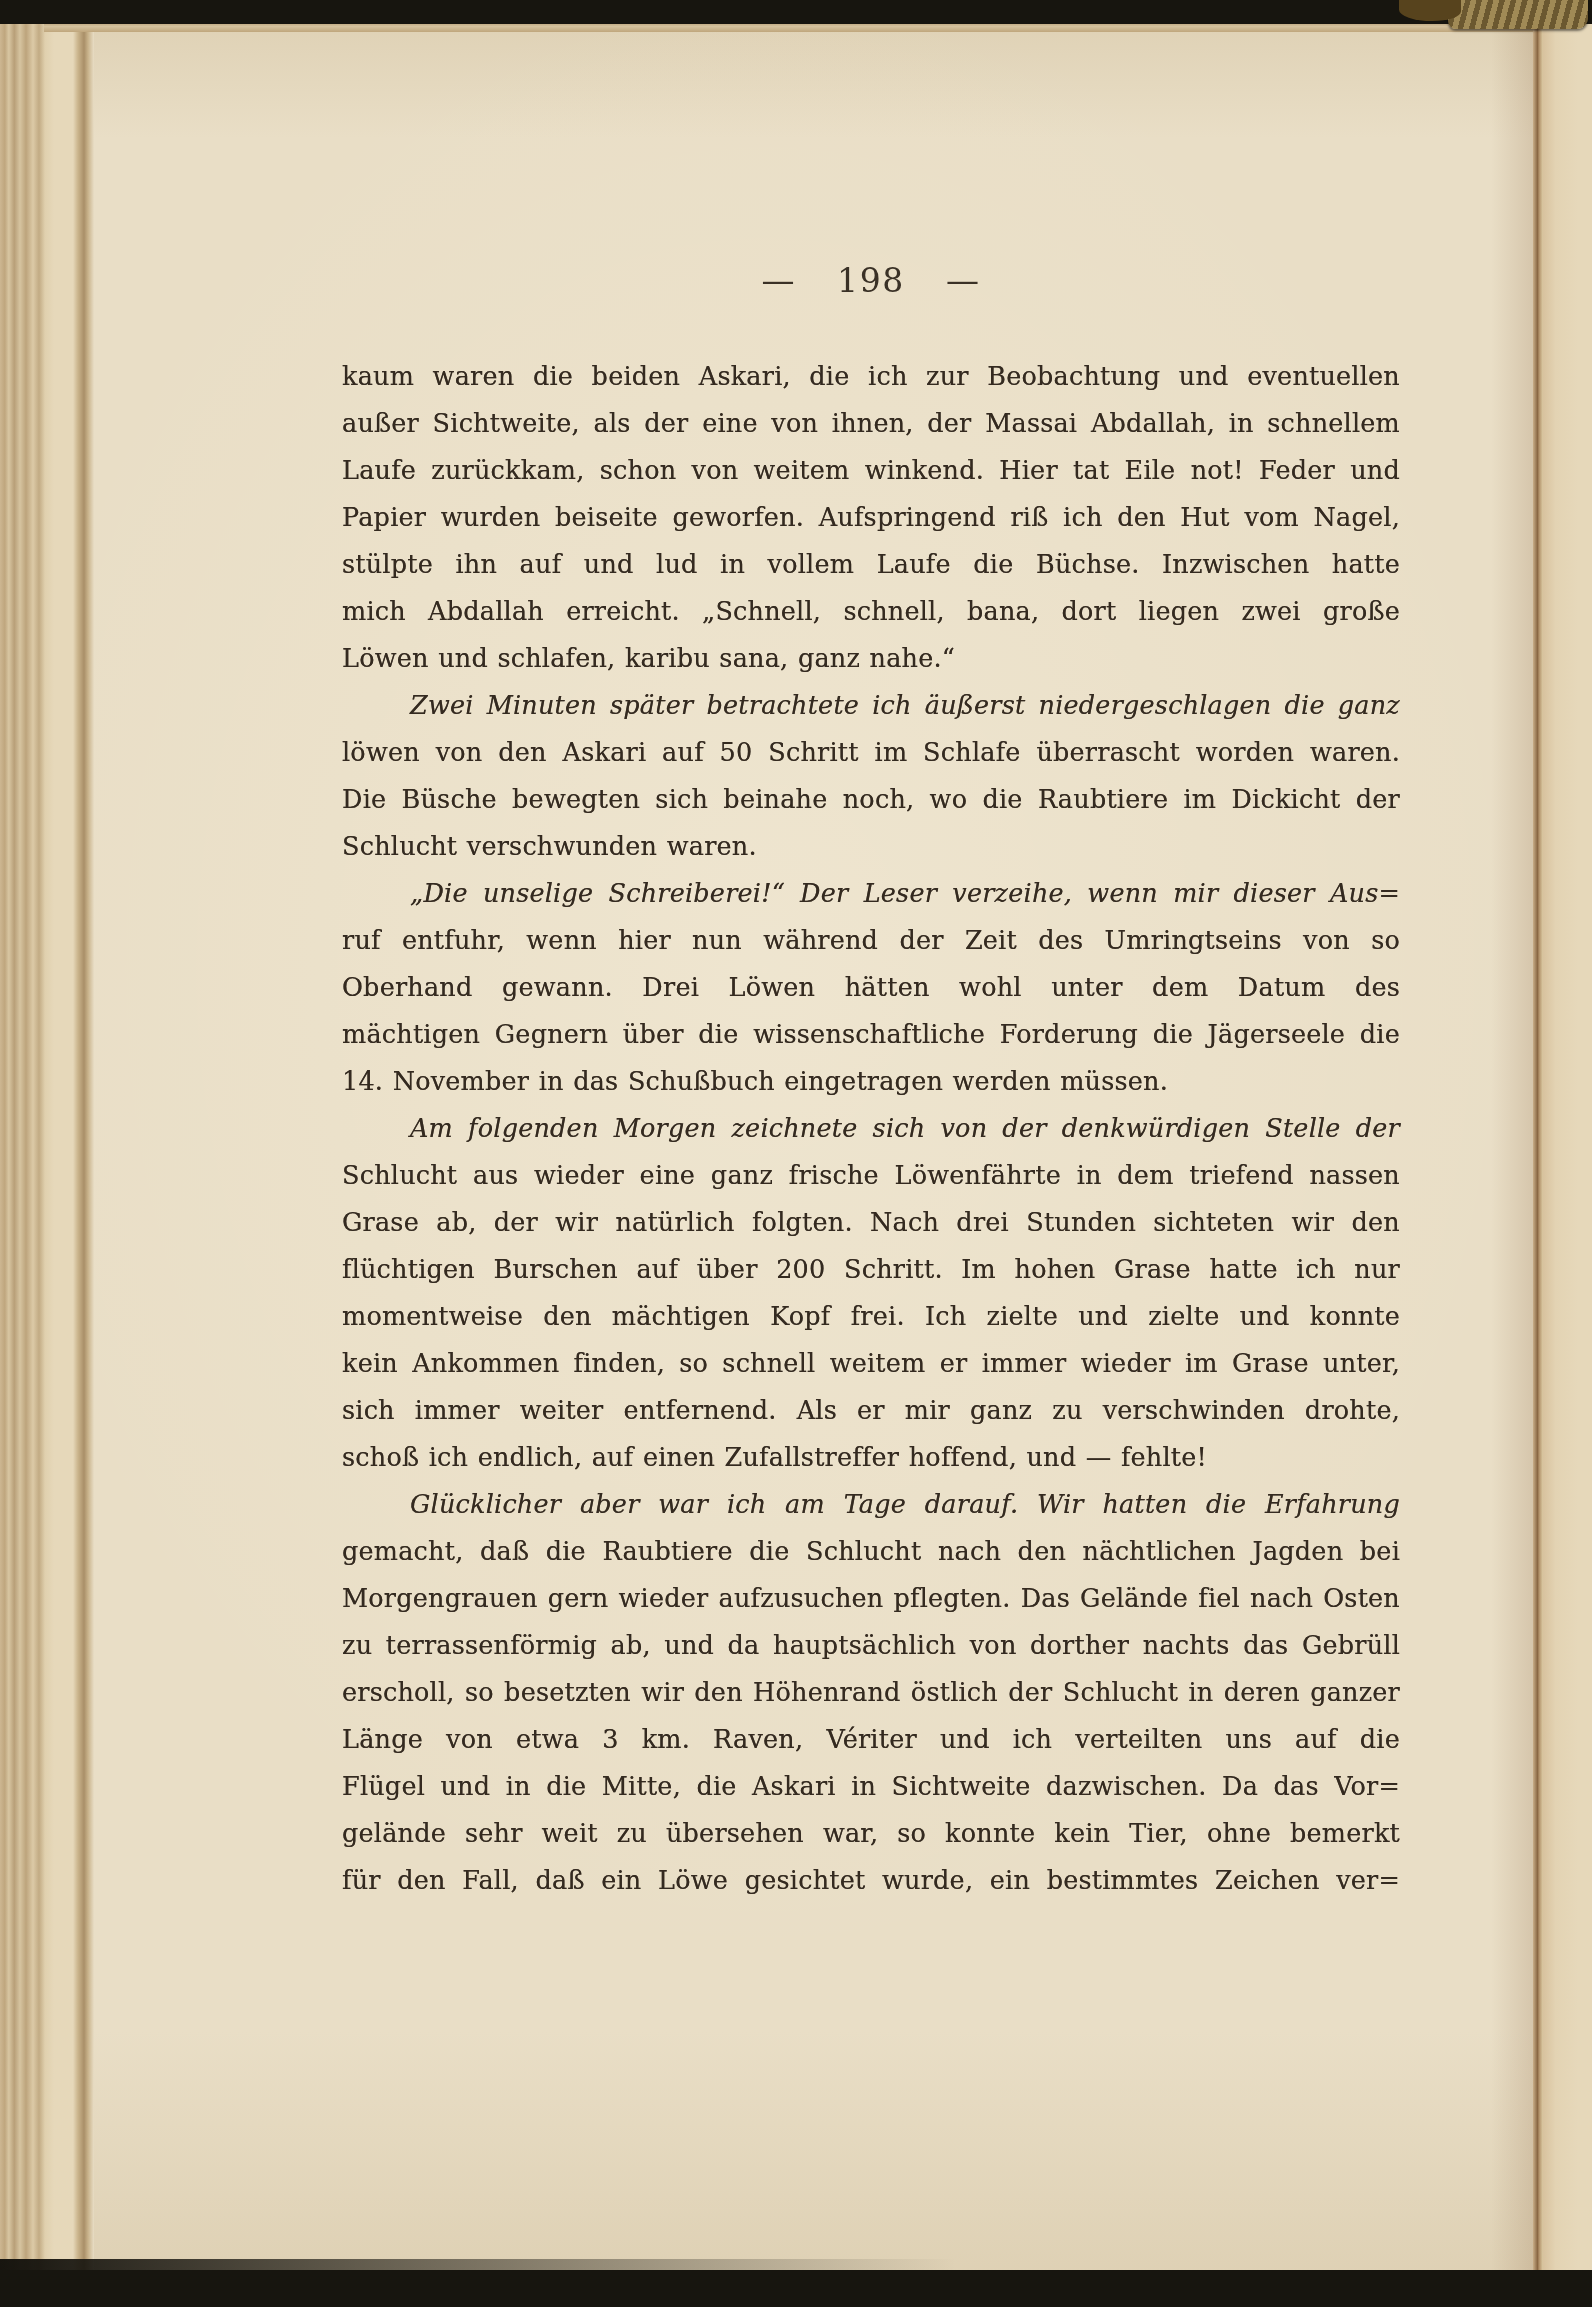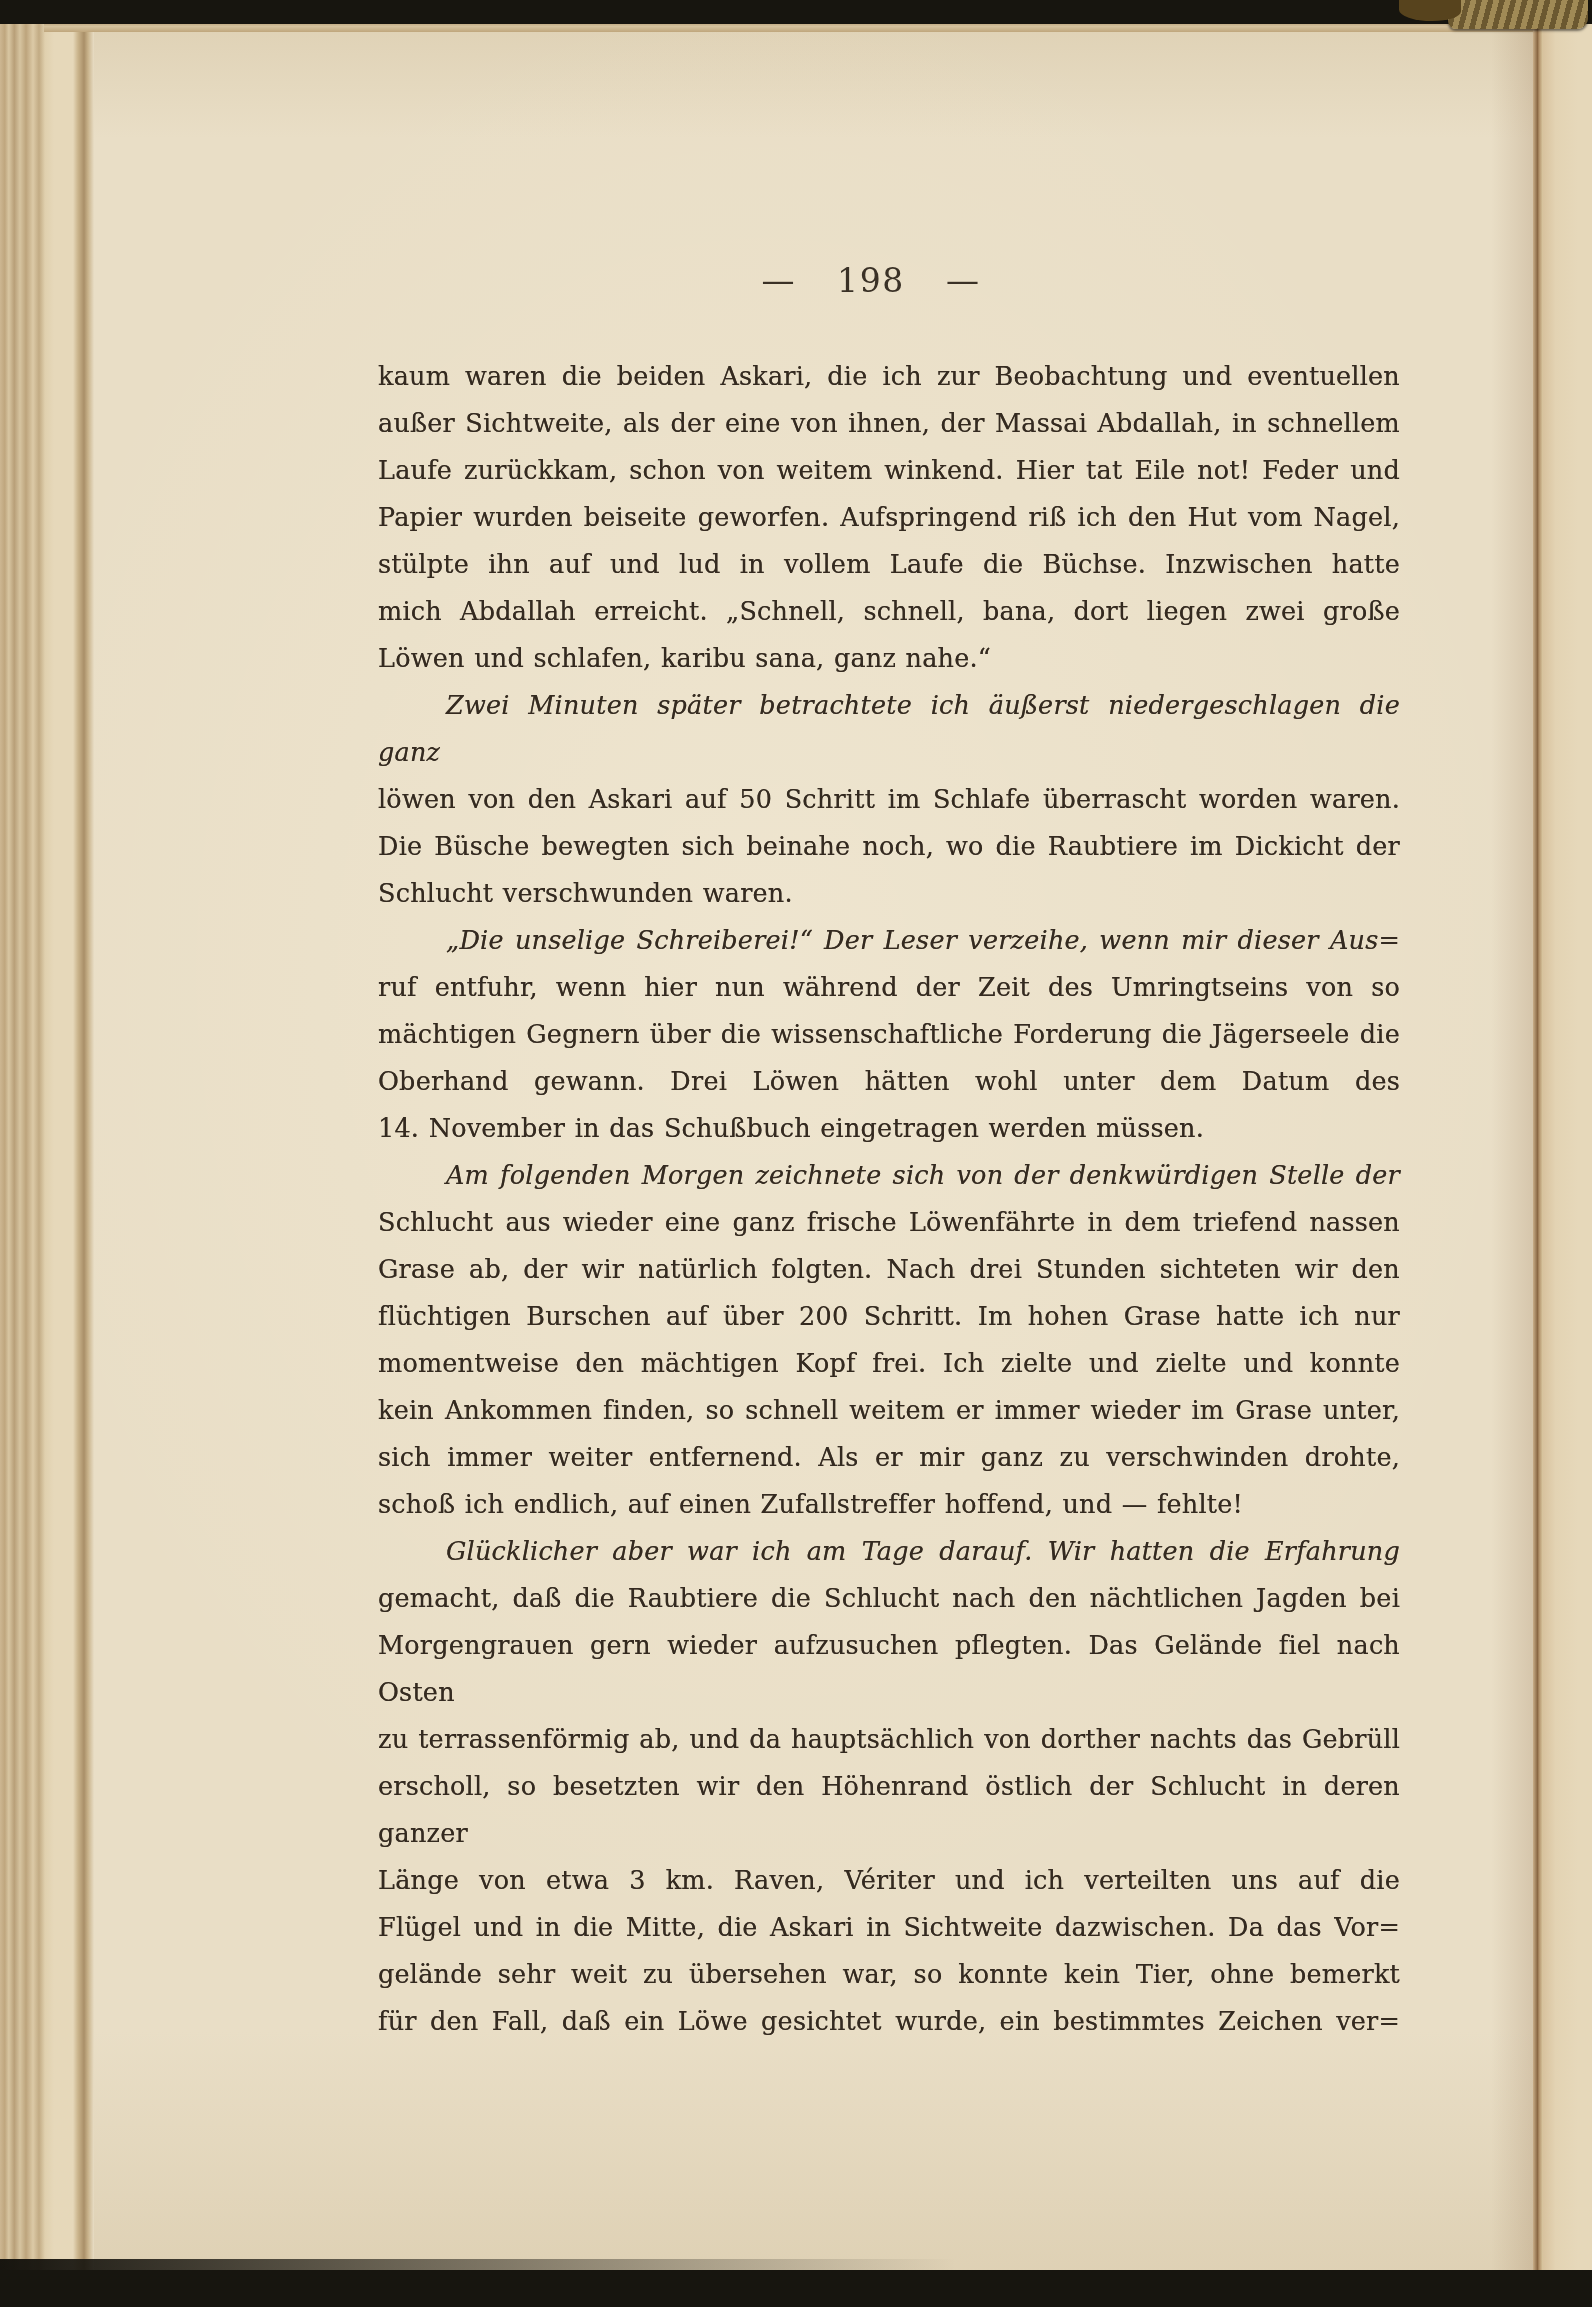--- a/index.html
+++ b/index.html
@@ -53,21 +53,21 @@
     display:flex;justify-content:center;align-items:center;gap:41px;
     font-size:33px;color:var(--ink-light);letter-spacing:1.6px;
   }
   
   .text-block{
     position:absolute;left:342px;top:353px;width:1058px;
     font-size:25.5px;line-height:47px;color:var(--ink);
     letter-spacing:0.2px;word-spacing:1.2px;
     text-shadow:0 0 0.5px rgba(46,36,26,.7);
   }
-  .line{text-align:justify;text-align-last:justify;white-space:normal;margin-left:36px;}
+  .line{text-align:justify;text-align-last:justify;white-space:normal;}
   .line.endline{text-align-last:left;}
   .line.indent{text-indent:68px;font-style:italic;}
 </style>
 </head>
 <body>
 
 <div id="scan">
   <div class="edge-left"></div>
   <div class="edge-top"></div>
   <div class="adjacent-page"></div>
@@ -95,22 +95,22 @@
       </div>
       <div>
         <div class="line indent">Zwei Minuten später betrachtete ich äußerst niedergeschlagen die ganz</div>
         <div class="line">löwen von den Askari auf 50 Schritt im Schlafe überrascht worden waren.</div>
         <div class="line">Die Büsche bewegten sich beinahe noch, wo die Raubtiere im Dickicht der</div>
         <div class="line endline">Schlucht verschwunden waren.</div>
       </div>
       <div>
         <div class="line indent">„Die unselige Schreiberei!“ Der Leser verzeihe, wenn mir dieser Aus=</div>
         <div class="line">ruf entfuhr, wenn hier nun während der Zeit des Umringtseins von so</div>
+        <div class="line">Oberhand gewann. Drei Löwen hätten wohl unter dem Datum des</div>
         <div class="line">mächtigen Gegnern über die wissenschaftliche Forderung die Jägerseele die</div>
-        <div class="line">Oberhand gewann. Drei Löwen hätten wohl unter dem Datum des</div>
         <div class="line endline">14. November in das Schußbuch eingetragen werden müssen.</div>
       </div>
       <div>
         <div class="line indent">Am folgenden Morgen zeichnete sich von der denkwürdigen Stelle der</div>
         <div class="line">Schlucht aus wieder eine ganz frische Löwenfährte in dem triefend nassen</div>
         <div class="line">Grase ab, der wir natürlich folgten. Nach drei Stunden sichteten wir den</div>
         <div class="line">flüchtigen Burschen auf über 200 Schritt. Im hohen Grase hatte ich nur</div>
         <div class="line">momentweise den mächtigen Kopf frei. Ich zielte und zielte und konnte</div>
         <div class="line">kein Ankommen finden, so schnell weitem er immer wieder im Grase unter,</div>
         <div class="line">sich immer weiter entfernend. Als er mir ganz zu verschwinden drohte,</div>

